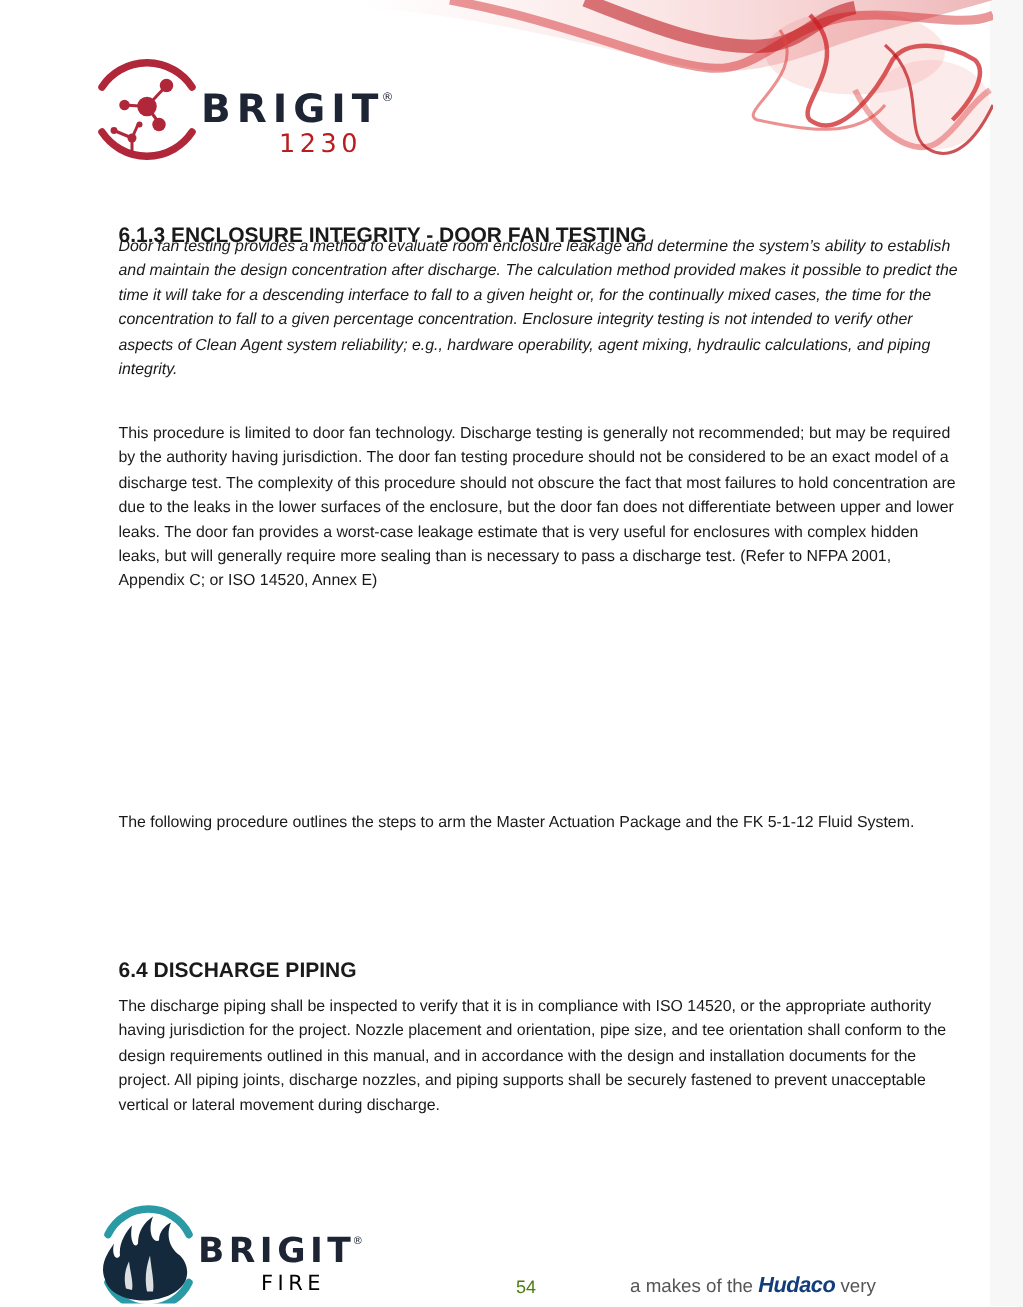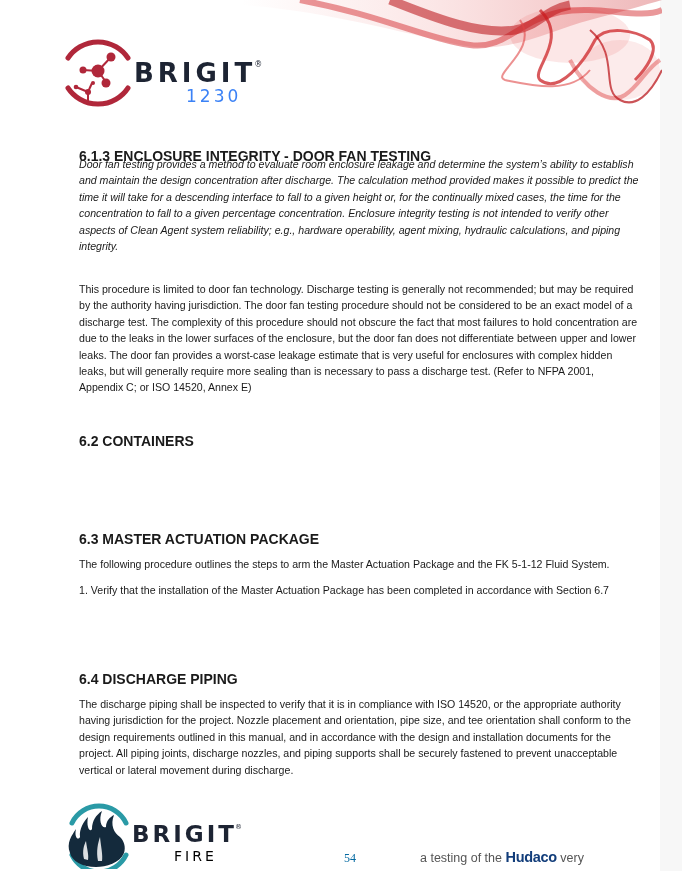--- a/index.html
+++ b/index.html
@@ -20,65 +20,65 @@
     .logo-top .mark { position: absolute; left: 0; top: 0; width: 80px; height: 85px; }
     .brand-word {
       position: absolute; left: 76px; top: 28px;
       font-family: "DejaVu Sans", sans-serif; font-weight: bold;
       font-size: 26px; letter-spacing: 4px; color: #1d2433;
     }
     .brand-word sup { font-size: 8px; font-weight: normal; letter-spacing: 0; vertical-align: top; position: relative; top: 2px; left: -2px; }
     .brand-sub-red {
       position: absolute; left: 128px; top: 56px;
       font-family: "DejaVu Sans", sans-serif; font-size: 17px;
-      letter-spacing: 3px; color: #3b82f6;
+      letter-spacing: 3px; color: #b91c1c;
     }
     
     .content {
       position: absolute; left: 79px; top: 148px; width: 560px;
       font-size: 10.6px; line-height: 16.4px; color: #1a1a1a;
     }
     .content h2 {
       font-size: 14px; font-weight: bold; margin: 0; line-height: 16px;
     }
     .content p { margin: 0; }
     .s1 { position: absolute; left: 0; top: 0; }
     .s1 p.a { position: absolute; top: 8px; width: 560px; font-style: italic; }
     .s1 p.b { position: absolute; top: 133px; width: 560px; }
     .s2 { position: absolute; left: 0; top: 285px; width: 560px; }
     .s2 p { margin-top: 9px; }
     .s3 { position: absolute; left: 0; top: 383px; width: 560px; }
     .s3 p.a { margin-top: 9px; }
     .s3 p.b { margin-top: 10px; }
-    .s4 { position: absolute; left: 0; top: 490px; width: 560px; margin-top: 33px; }
+    .s4 { position: absolute; left: 0; top: 490px; width: 560px; }
     .s4 p { margin-top: 9px; }
     
     .logo-bottom { position: absolute; left: 62px; top: 803px; width: 220px; height: 66px; }
     .logo-bottom .mark { position: absolute; left: 0; top: 0; width: 72px; height: 66px; }
     .brand-word-b {
       position: absolute; left: 70px; top: 18px;
       font-family: "DejaVu Sans", sans-serif; font-weight: bold;
       font-size: 23px; letter-spacing: 3px; color: #1d2433;
     }
     .brand-word-b sup { font-size: 7px; font-weight: normal; letter-spacing: 0; vertical-align: top; position: relative; top: 2px; left: -2px; }
     .brand-sub-teal {
       position: absolute; left: 112px; top: 45px;
       font-family: "DejaVu Sans", sans-serif; font-size: 14px;
       letter-spacing: 3px; color: #000000;
     }
     .page-number {
       position: absolute; left: 344px; top: 851px;
-      font-size: 12px; color: #0369a1; font-family: Liberation Serif, serif;
+      font-size: 12px; color: #4d7c0f;
     }
     .member {
       position: absolute; left: 420px; top: 849px;
       font-size: 12.5px; color: #555555; white-space: nowrap;
     }
     .member .hudaco {
-      font-weight: bold; color: #123d7a; font-size: 14.5px;
+      font-weight: bold; font-style: italic; color: #123d7a; font-size: 14.5px;
       letter-spacing: -0.3px;
     }
   </style>
 </head>
 <body>
 
 <div class="page-edge"></div>
 
 <svg class="smoke" viewBox="0 0 422 130">
   <defs>
@@ -127,27 +127,24 @@
 </div>
 
 <div class="content">
   <section class="s1">
     <h2>6.1.3 ENCLOSURE INTEGRITY - DOOR FAN TESTING</h2>
     <p class="a">Door fan testing provides a method to evaluate room enclosure leakage and determine the system’s ability to establish and maintain the design concentration after discharge. The calculation method provided makes it possible to predict the time it will take for a descending interface to fall to a given height or, for the continually mixed cases, the time for the concentration to fall to a given percentage concentration. Enclosure integrity testing is not intended to verify other aspects of Clean Agent system reliability; e.g., hardware operability, agent mixing, hydraulic calculations, and piping integrity.</p>
     <p class="b">This procedure is limited to door fan technology. Discharge testing is generally not recommended; but may be required by the authority having jurisdiction. The door fan testing procedure should not be considered to be an exact model of a discharge test. The complexity of this procedure should not obscure the fact that most failures to hold concentration are due to the leaks in the lower surfaces of the enclosure, but the door fan does not differentiate between upper and lower leaks. The door fan provides a worst-case leakage estimate that is very useful for enclosures with complex hidden leaks, but will generally require more sealing than is necessary to pass a discharge test. (Refer to NFPA 2001, Appendix C; or ISO 14520, Annex E)</p>
   </section>
 
   <section class="s2">
-    <h2>6.2 CONTAINERS</h2>
   </section>
 
   <section class="s3">
-    <h2>6.3 MASTER ACTUATION PACKAGE</h2>
     <p class="a">The following procedure outlines the steps to arm the Master Actuation Package and the FK 5-1-12 Fluid System.</p>
-    <p class="b">1. Verify that the installation of the Master Actuation Package has been completed in accordance with Section 6.7</p>
   </section>
 
   <section class="s4">
     <h2>6.4 DISCHARGE PIPING</h2>
     <p>The discharge piping shall be inspected to verify that it is in compliance with ISO 14520, or the appropriate authority having jurisdiction for the project. Nozzle placement and orientation, pipe size, and tee orientation shall conform to the design requirements outlined in this manual, and in accordance with the design and installation documents for the project. All piping joints, discharge nozzles, and piping supports shall be securely fastened to prevent unacceptable vertical or lateral movement during discharge.</p>
   </section>
 </div>
 
 <div class="logo-bottom">
   <svg class="mark" viewBox="0 0 72 66">
@@ -155,13 +152,13 @@
     <path d="M10,52 A30,30 0 0 0 64,52" stroke="#2a9aa6" stroke-width="5" fill="none" stroke-linecap="round"></path>
     <path d="M8,50 C4,40 10,32 14,26 C12,34 16,38 18,34 C17,26 22,18 26,14 C24,24 28,30 30,26 C30,18 34,12 40,8 C36,18 40,26 44,24 C44,18 48,14 52,12 C48,22 52,30 58,34 C62,38 64,44 62,50 C58,60 44,64 34,64 C20,64 10,58 8,50 Z" fill="#142a3c"></path>
     <path d="M22,56 C20,48 22,42 24,38 C25,46 27,52 26,57 Z" fill="#ffffff" opacity="0.85"></path>
     <path d="M36,58 C34,48 36,40 38,34 C39,44 41,52 40,58 Z" fill="#ffffff" opacity="0.85"></path>
   </svg>
   <div class="brand-word-b"><span>BRIGIT</span><sup>®</sup></div>
   <div class="brand-sub-teal">FIRE</div>
 </div>
 
 <div class="page-number">54</div>
-<div class="member"><span>a testing of the </span><span class="hudaco">Hudaco</span><span> very</span></div>
+<div class="member"><span>a makes of the </span><span class="hudaco">Hudaco</span><span> very</span></div>
 
 </body></html>

